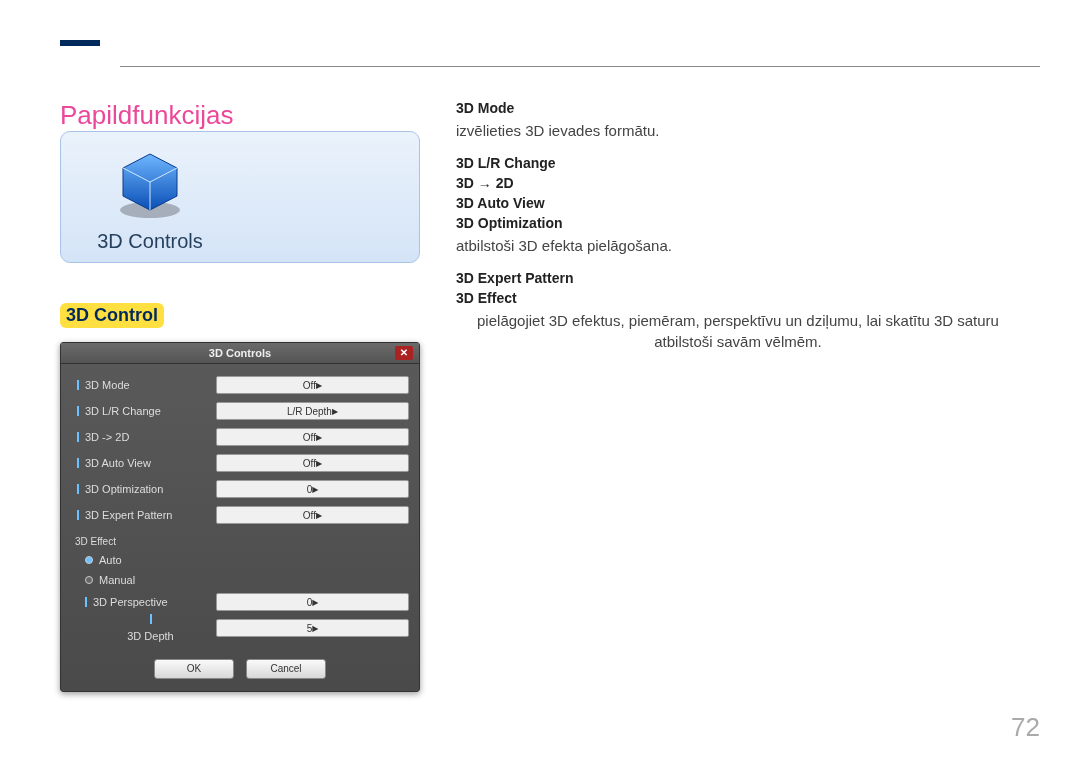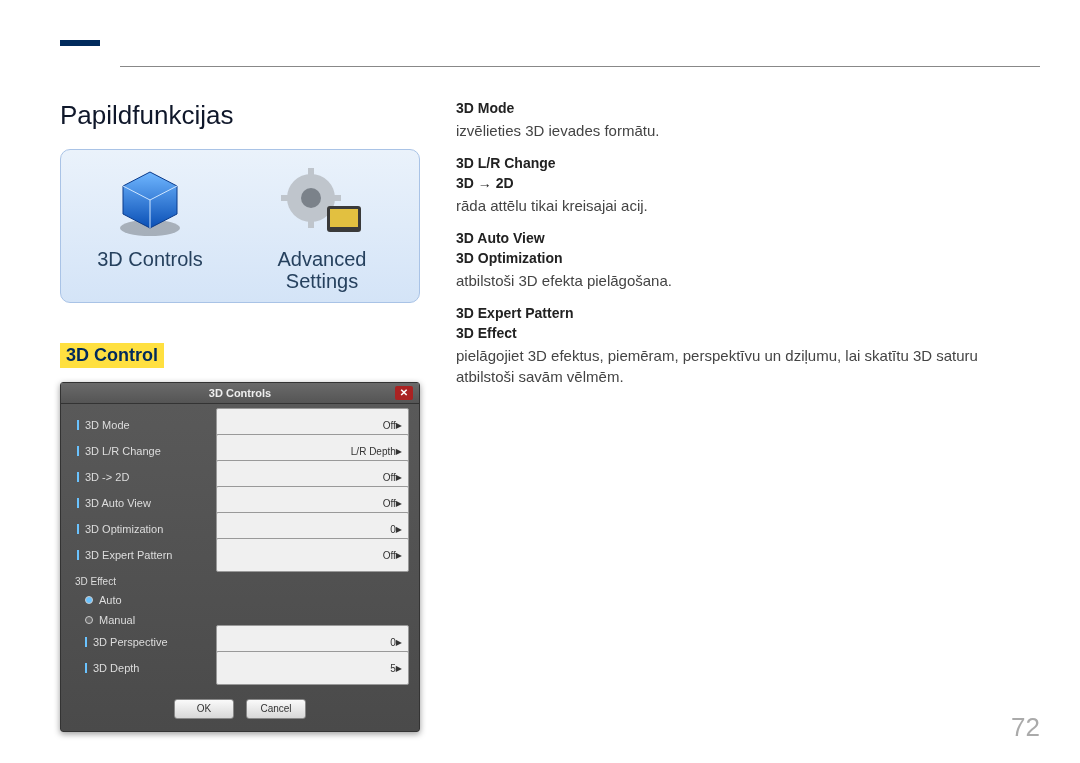--- a/index.html
+++ b/index.html
@@ -30,23 +30,22 @@
   .content {
     display: flex;
     gap: 36px;
     margin-top: 40px;
   }
   .left-col { width: 360px; flex-shrink: 0; }
   .right-col { flex: 1; }
 
   .page-title {
     font-size: 26px;
-    color: #0f172a;
+    color: #ec4899;
     font-weight: 400;
-    margin-bottom: 18px;
   }
 
   
   .icon-panel {
     width: 360px;
     border: 1px solid #a9c3e6;
     border-radius: 10px;
     background: linear-gradient(#eaf2fb, #d4e4f7);
     padding: 12px 14px 10px 14px;
     display: flex;
@@ -72,20 +71,21 @@
   }
 
   .section-heading {
     display: inline-block;
     background: #ffe040;
     color: #002a5c;
     font-weight: 700;
     font-size: 18px;
     padding: 2px 6px;
     margin-bottom: 14px;
+    border-radius: 6px;
   }
 
   
   .dialog {
     width: 360px;
     border: 1px solid #333;
     border-radius: 3px;
     background: linear-gradient(#5a5a5a, #4a4a4a);
     box-shadow: 0 2px 6px rgba(0,0,0,0.4);
     font-size: 11px;
@@ -129,22 +129,22 @@
   .dlg-label .bar { width: 2px; height: 10px; background: #6ac3ff; }
   .dlg-field {
     flex: 1;
     height: 18px;
     background: #f0f0f0;
     border: 1px solid #999;
     border-radius: 2px;
     color: #333;
     display: flex;
     align-items: center;
-    justify-content: flex-end;
-    padding: 16px 6px;
+    justify-content: center;
+    padding: 0 6px;
     font-size: 10px;
   }
   .dlg-field .arrow {
     font-size: 8px;
     color: #333;
   }
   .dlg-group-label {
     padding: 6px 0 4px 4px;
     font-size: 10px;
   }
@@ -163,21 +163,21 @@
     display: inline-block;
   }
   .radio-dot.on { background: #6ac3ff; }
   .dialog-buttons {
     display: flex;
     justify-content: center;
     gap: 12px;
     padding: 10px 0 12px 0;
   }
   .dlg-btn {
-    width: 60px; height: 20px;
+    width: 80px; height: 20px;
     background: linear-gradient(#fafafa,#d8d8d8);
     border: 1px solid #888;
     border-radius: 3px;
     font-size: 10px;
     color: #333;
     text-align: center;
     line-height: 18px;
   }
 
   
@@ -237,37 +237,20 @@
                 </linearGradient>
               </defs>
               <ellipse cx="45" cy="66" rx="30" ry="8" fill="rgba(0,0,0,0.25)"></ellipse>
               <polygon points="45,10 72,24 72,52 45,66 18,52 18,24" fill="url(#g1)" stroke="#0a3a8a" stroke-width="1"></polygon>
               <polyline points="18,24 45,38 72,24" stroke="#cfe6ff" stroke-width="1" fill="none"></polyline>
               <line x1="45" y1="38" x2="45" y2="66" stroke="#cfe6ff" stroke-width="1"></line>
             </svg>
           </div>
           <div class="tile-label">3D Controls</div>
         </div>
-        <div class="icon-tile">
-          <div class="tile-icon">
-            <svg width="90" height="80" viewBox="0 0 90 80">
-              <circle cx="34" cy="36" r="24" fill="#bfc5cc"></circle>
-              <circle cx="34" cy="36" r="10" fill="#7b828a"></circle>
-              <g fill="#bfc5cc">
-                <rect x="31" y="6" width="6" height="10"></rect>
-                <rect x="31" y="56" width="6" height="10"></rect>
-                <rect x="4" y="33" width="10" height="6"></rect>
-                <rect x="54" y="33" width="10" height="6"></rect>
-              </g>
-              <rect x="50" y="44" width="34" height="26" rx="3" fill="#3a3a3a"></rect>
-              <rect x="53" y="47" width="28" height="18" fill="#e2c040"></rect>
-            </svg>
-          </div>
-          <div class="tile-label">Advanced Settings</div>
-        </div>
       </div>
 
       <div class="section-heading">3D Control</div>
 
       
       <div class="dialog">
         <div class="dialog-title">
           <span>3D Controls</span>
           <span class="dialog-x">✕</span>
         </div>
@@ -347,21 +330,21 @@
             <div class="dlg-label" style="padding-left:14px;">
                 <span class="bar"></span>
                 <span>3D Perspective</span>
               </div>
             <div class="dlg-field">
                 <span>0</span>
                 <span class="arrow">▶</span>
               </div>
           </div>
           <div class="dlg-row">
-            <div class="dlg-label" style="padding-left:14px;">
+            <div class="dlg-label" style="padding-left:14px;flex-direction:column;">
                 <span class="bar"></span>
                 <span>3D Depth</span>
               </div>
             <div class="dlg-field">
                 <span>5</span>
                 <span class="arrow">▶</span>
               </div>
           </div>
         </div>
         <div class="dialog-buttons">
@@ -371,28 +354,27 @@
       </div>
     </div>
 
     <div class="right-col">
       <div class="r-h">3D Mode</div>
       <div class="r-p">izvēlieties 3D ievades formātu.</div>
 
       <div class="r-h">3D L/R Change</div>
 
       <div class="r-h">3D → 2D</div>
-      <div class="r-p">rāda attēlu tikai kreisajai acij.</div>
 
       <div class="r-h">3D Auto View</div>
 
       <div class="r-h">3D Optimization</div>
       <div class="r-p">atbilstoši 3D efekta pielāgošana.</div>
 
       <div class="r-h">3D Expert Pattern</div>
 
       <div class="r-h">3D Effect</div>
-      <div class="r-p" style="margin-bottom:6px;">pielāgojiet 3D efektus, piemēram, perspektīvu un dziļumu, lai skatītu 3D saturu atbilstoši savām vēlmēm.</div>
+      <div class="r-p" style="margin-bottom:6px;text-align:center;">pielāgojiet 3D efektus, piemēram, perspektīvu un dziļumu, lai skatītu 3D saturu atbilstoši savām vēlmēm.</div>
     </div>
   </div>
 
   <div class="page-number">72</div>
 </div>
 
 </body></html>

